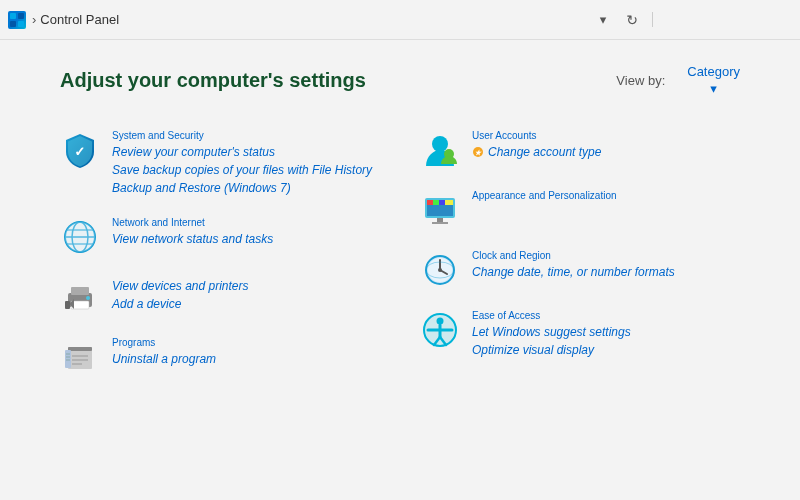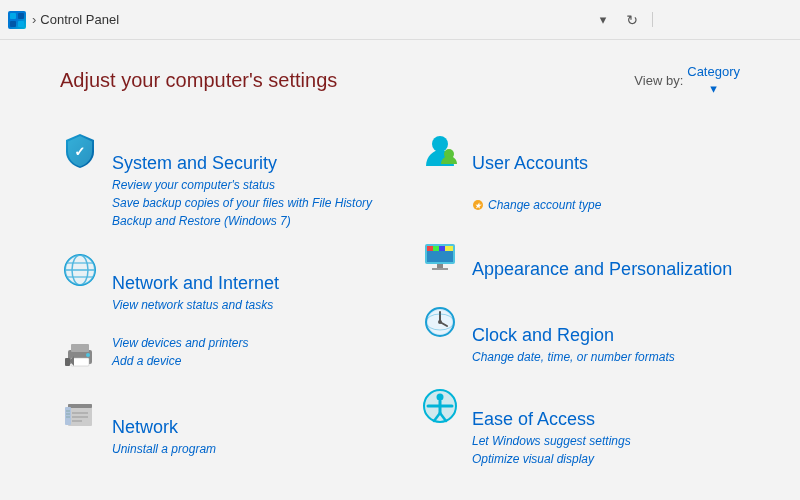--- a/index.html
+++ b/index.html
@@ -75,27 +75,27 @@
 
     
     .header-row {
       display: flex;
       justify-content: space-between;
       align-items: center;
       margin-bottom: 24px;
     }
     .page-title {
       font-size: 20px;
-      font-weight: 400;
-      color: #7f1d1d;
+      font-weight: 700;
+      color: #14532d;
     }
     .view-by {
       display: flex;
       align-items: center;
-      gap: 4px;
+      gap: 22px;
       font-size: 13px;
       color: #333;
     }
     .view-by-label {
       color: #555;
     }
     .view-by-value {
       color: #0066cc;
       cursor: pointer;
       display: flex;
@@ -127,27 +127,26 @@
       height: 40px;
       flex-shrink: 0;
       display: flex;
       align-items: center;
       justify-content: center;
     }
     .category-text {
       flex: 1;
     }
     .category-title {
-      font-size: 18px;
+      font-size: 10px;
       color: #0066cc;
       cursor: pointer;
       font-weight: 400;
       margin-bottom: 2px;
       text-decoration: none;
-      margin-top: 23px;
     }
     .category-desc {
       font-size: 12px;
       color: #555;
       line-height: 1.5;
     }
     .category-desc a {
       color: #0066cc;
       text-decoration: none;
       cursor: pointer;
@@ -270,21 +269,21 @@
             <line x1="12" y1="19" x2="28" y2="19" stroke="#aaa" stroke-width="1.5"></line>
             <line x1="12" y1="23" x2="28" y2="23" stroke="#aaa" stroke-width="1.5"></line>
             <line x1="12" y1="27" x2="22" y2="27" stroke="#aaa" stroke-width="1.5"></line>
             <rect x="5" y="13" width="6" height="18" rx="1" fill="#b0c4de"></rect>
             <line x1="6" y1="17" x2="10" y2="17" stroke="#8aa" stroke-width="1"></line>
             <line x1="6" y1="20" x2="10" y2="20" stroke="#8aa" stroke-width="1"></line>
             <line x1="6" y1="23" x2="10" y2="23" stroke="#8aa" stroke-width="1"></line>
           </svg>
         </div>
         <div class="category-text">
-          <div class="category-title">Network</div>
+          <div class="category-title">Programs</div>
           <div class="category-desc">
             <a>Uninstall a program</a>
           </div>
         </div>
       </div>
     </div>
 
     <div>
 
       <div class="category-item">
@@ -294,21 +293,21 @@
             <path d="M6 36 C6 26 14 20 20 20 C26 20 34 26 34 36" fill="#00b4d8"></path>
 
             <circle cx="29" cy="24" r="5" fill="#5bc43a"></circle>
             <path d="M21 34 C21 29 25 26 29 26 C33 26 37 29 37 34" fill="#5bc43a"></path>
           </svg>
         </div>
         <div class="category-text">
           <div class="category-title">User Accounts</div>
           <div class="category-desc">
             <a>
-              <span style="display:inline-flex; align-items:center; gap:4px;margin-top:20px;">
+              <span style="display:inline-flex; align-items:center; gap:4px;">
                 <svg width="12" height="12" viewBox="0 0 12 12" style="vertical-align:middle;">
                   <circle cx="6" cy="6" r="5" fill="#f5a623"></circle>
                   <text x="6" y="9" text-anchor="middle" fill="white" font-size="7" font-weight="bold">★</text>
                 </svg>
                 Change account type
               </span>
             </a>
           </div>
         </div>
       </div>

